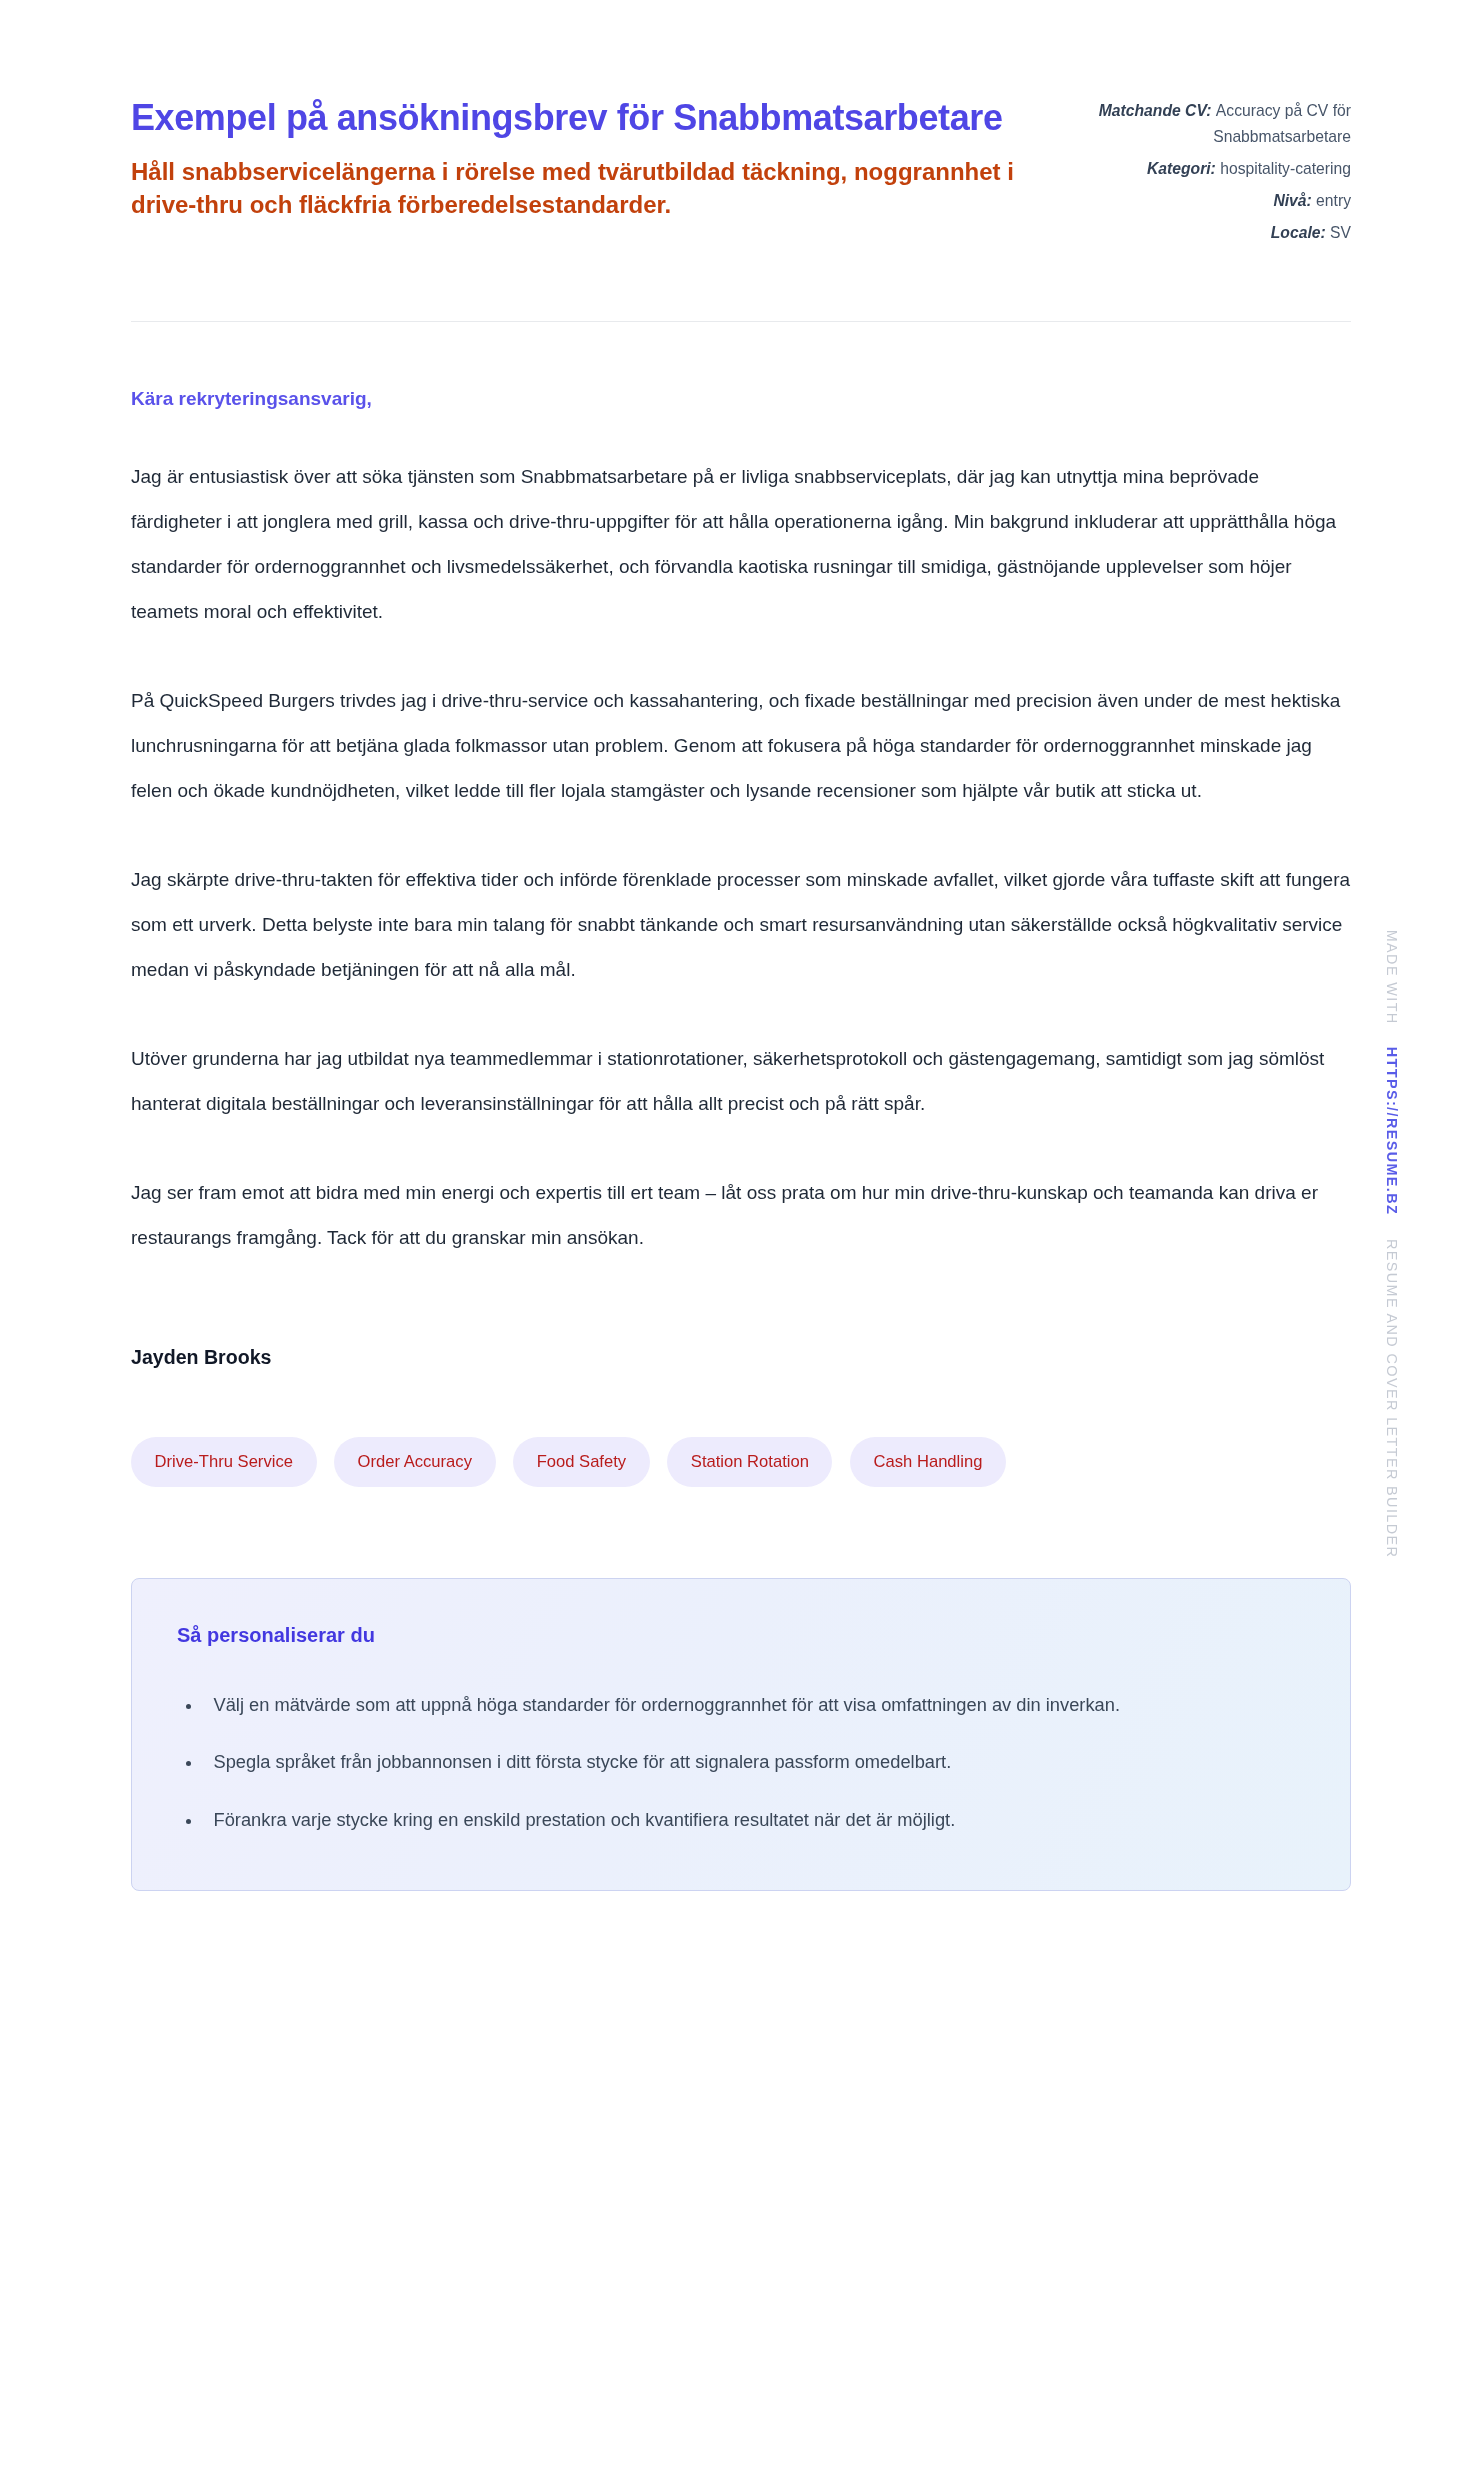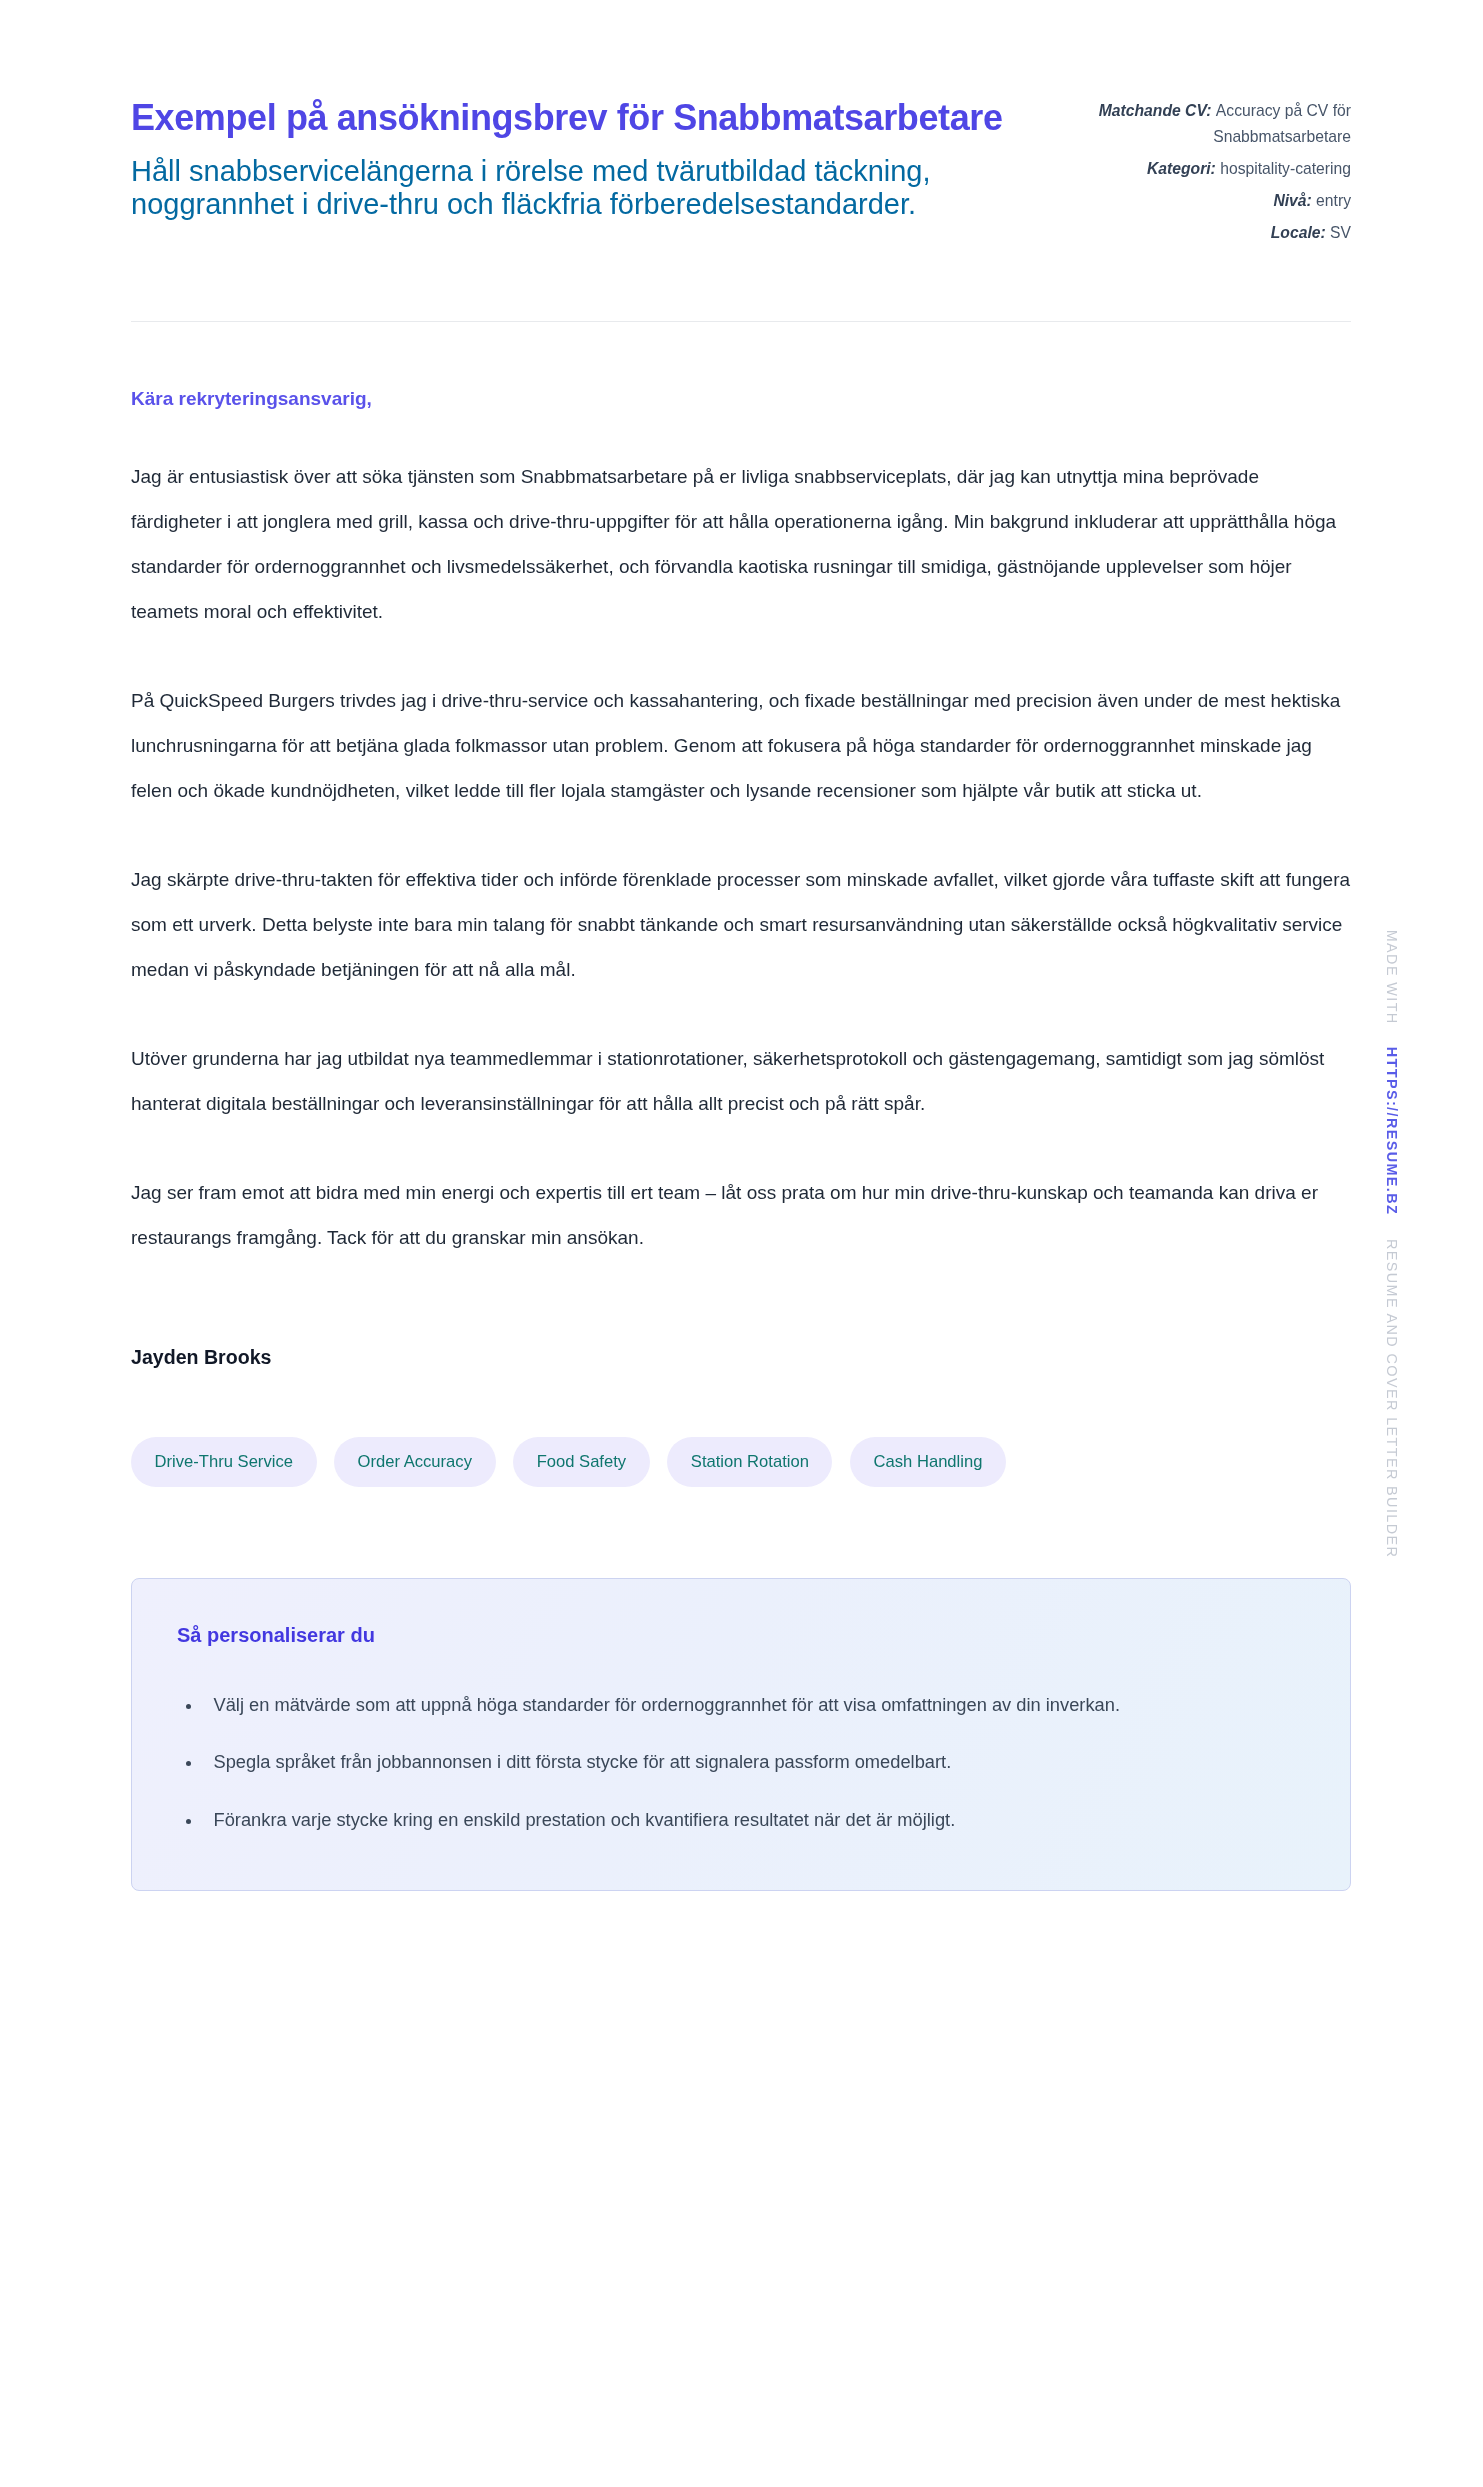--- a/index.html
+++ b/index.html
@@ -28,24 +28,24 @@
     margin:0;
     font-size:36px;
     line-height:50px;
     font-weight:700;
     letter-spacing:-0.4px;
     color:#4f46e5;
     max-width:908px;
   }
   .subtitle{
     margin:12.2px 0 0 0;
-    font-size:29px;
+    font-size:24px;
     line-height:33px;
-    font-weight:400;
-    color:#0369a1;
+    font-weight:700;
+    color:#c2410c;
     max-width:886px;
   }
   .meta{
     width:262px;
     margin-left:auto;
     text-align:right;
     font-size:15.7px;
     line-height:26px;
     color:#475569;
     padding-top:5.2px;
@@ -87,21 +87,21 @@
   
   .chips{
     display:flex;
     flex-wrap:wrap;
     gap:17.5px;
     margin-top:68px;
   }
   .chip{
     display:inline-block;
     background:#edebfd;
-    color:#0f766e;
+    color:#b91c1c;
     font-size:16.6px;
     font-weight:500;
     padding:15px 23.6px;
     border-radius:872px;
     white-space:nowrap;
   }
   
   .tips-box{
     margin-top:91px;
     border:0.9px solid #ccd3f1;

